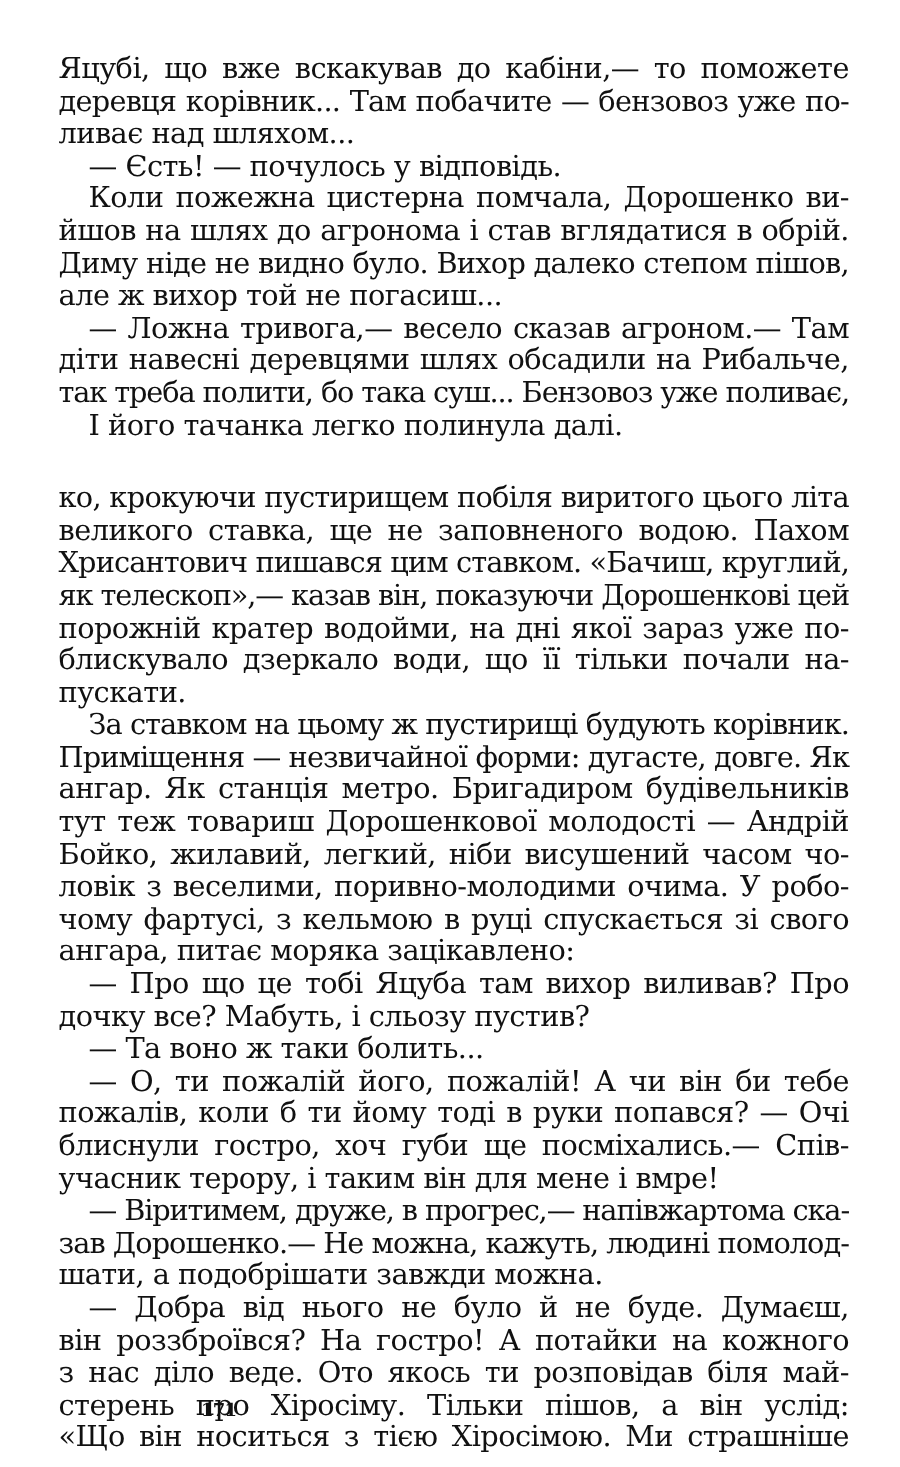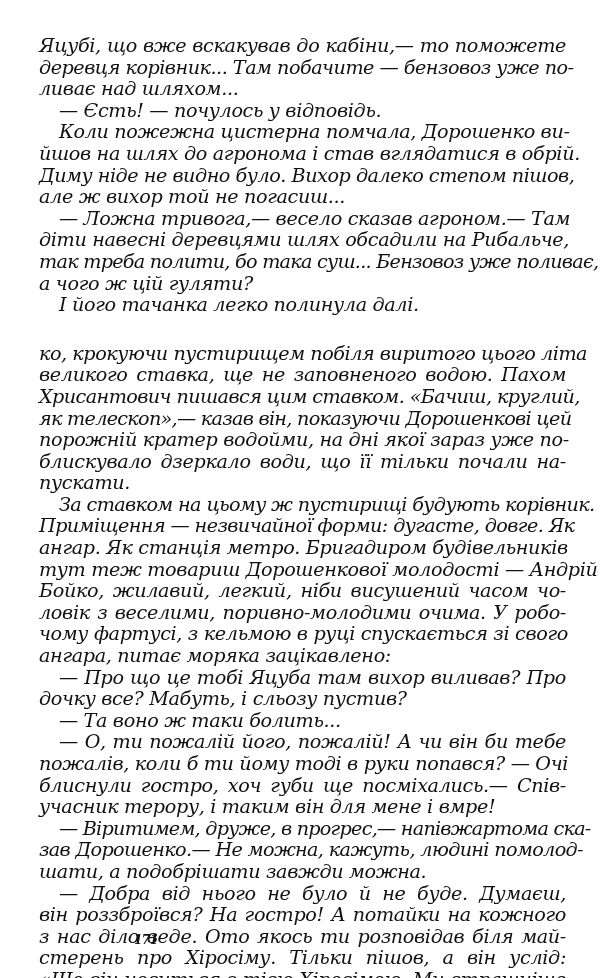--- a/index.html
+++ b/index.html
@@ -1,17 +1,17 @@
 <!DOCTYPE html>
 <html><head>
 <meta charset="utf-8">
 <style>
   html, body { margin: 0; padding: 0; background: #ffffff; }
   body { width: 600px; height: 978px; position: relative; overflow: hidden; }
-  .page { position: absolute; left: 0; top: 0; width: 600px; height: 978px; background: #ffffff; font-style: italic; }
+  .page { position: absolute; left: 0; top: 0; width: 600px; height: 978px; background: #ffffff; }
   .text-block {
     position: absolute; left: 39px; top: 35px; width: 527px;
     font-family: "DejaVu Serif", serif;
     font-size: 19.2px; line-height: 21.6px; color: #111111;
   }
   .line {
     display: block; height: 21.6px; white-space: nowrap;
     text-align: justify; text-align-last: justify;
     letter-spacing: -0.35px;
   }
@@ -32,21 +32,20 @@
       <span class="line" style="letter-spacing: -0.505637px;">деревця корівник... Там побачите — бензовоз уже по-</span>
       <span class="line last">ливає над шляхом...</span>
       <span class="line indent last">— Єсть! — почулось у відповідь.</span>
       <span class="line indent">Коли пожежна цистерна помчала, Дорошенко ви-</span>
       <span class="line">йшов на шлях до агронома і став вглядатися в обрій.</span>
       <span class="line" style="letter-spacing: -0.473468px;">Диму ніде не видно було. Вихор далеко степом пішов,</span>
       <span class="line last">але ж вихор той не погасиш...</span>
       <span class="line indent">— Ложна тривога,— весело сказав агроном.— Там</span>
       <span class="line">діти навесні деревцями шлях обсадили на Рибальче,</span>
       <span class="line" style="letter-spacing: -0.749016px;">так треба полити, бо така суш... Бензовоз уже поливає,</span>
-      <span class="line last">а чого ж цій гуляти?</span>
       <span class="line indent last">І його тачанка легко полинула далі.</span>
       <span class="line" style="letter-spacing: -0.460625px; margin-top: 27px;">ко, крокуючи пустирищем побіля виритого цього літа</span>
       <span class="line">великого ставка, ще не заповненого водою. Пахом</span>
       <span class="line" style="letter-spacing: -0.582781px;">Хрисантович пишався цим ставком. «Бачиш, круглий,</span>
       <span class="line" style="letter-spacing: -0.724081px;">як телескоп»,— казав він, показуючи Дорошенкові цей</span>
       <span class="line">порожній кратер водойми, на дні якої зараз уже по-</span>
       <span class="line">блискувало дзеркало води, що її тільки почали на-</span>
       <span class="line last">пускати.</span>
       <span class="line indent" style="letter-spacing: -0.632844px;">За ставком на цьому ж пустирищі будують корівник.</span>
       <span class="line" style="letter-spacing: -0.594688px;">Приміщення — незвичайної форми: дугасте, довге. Як</span>

